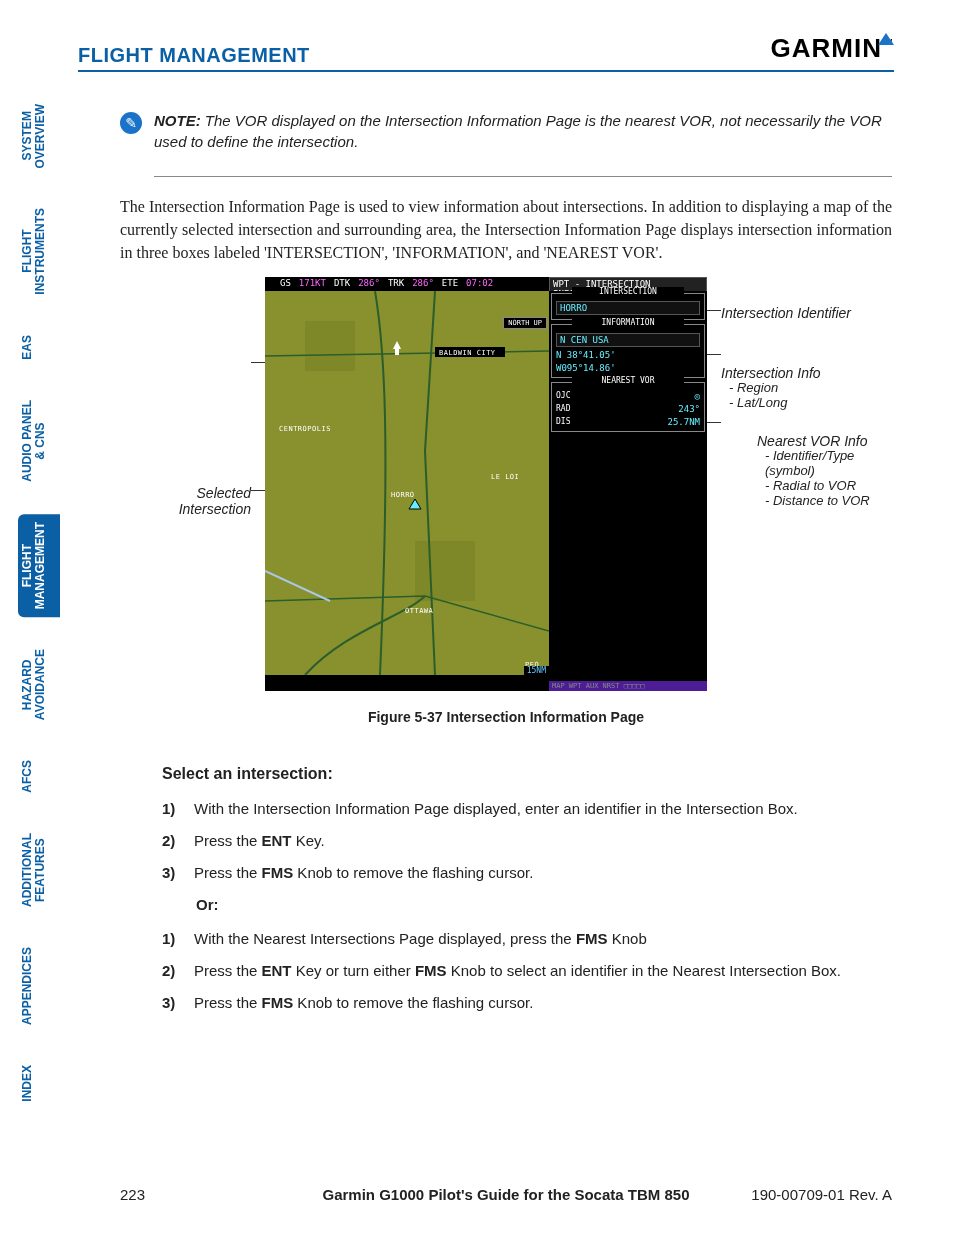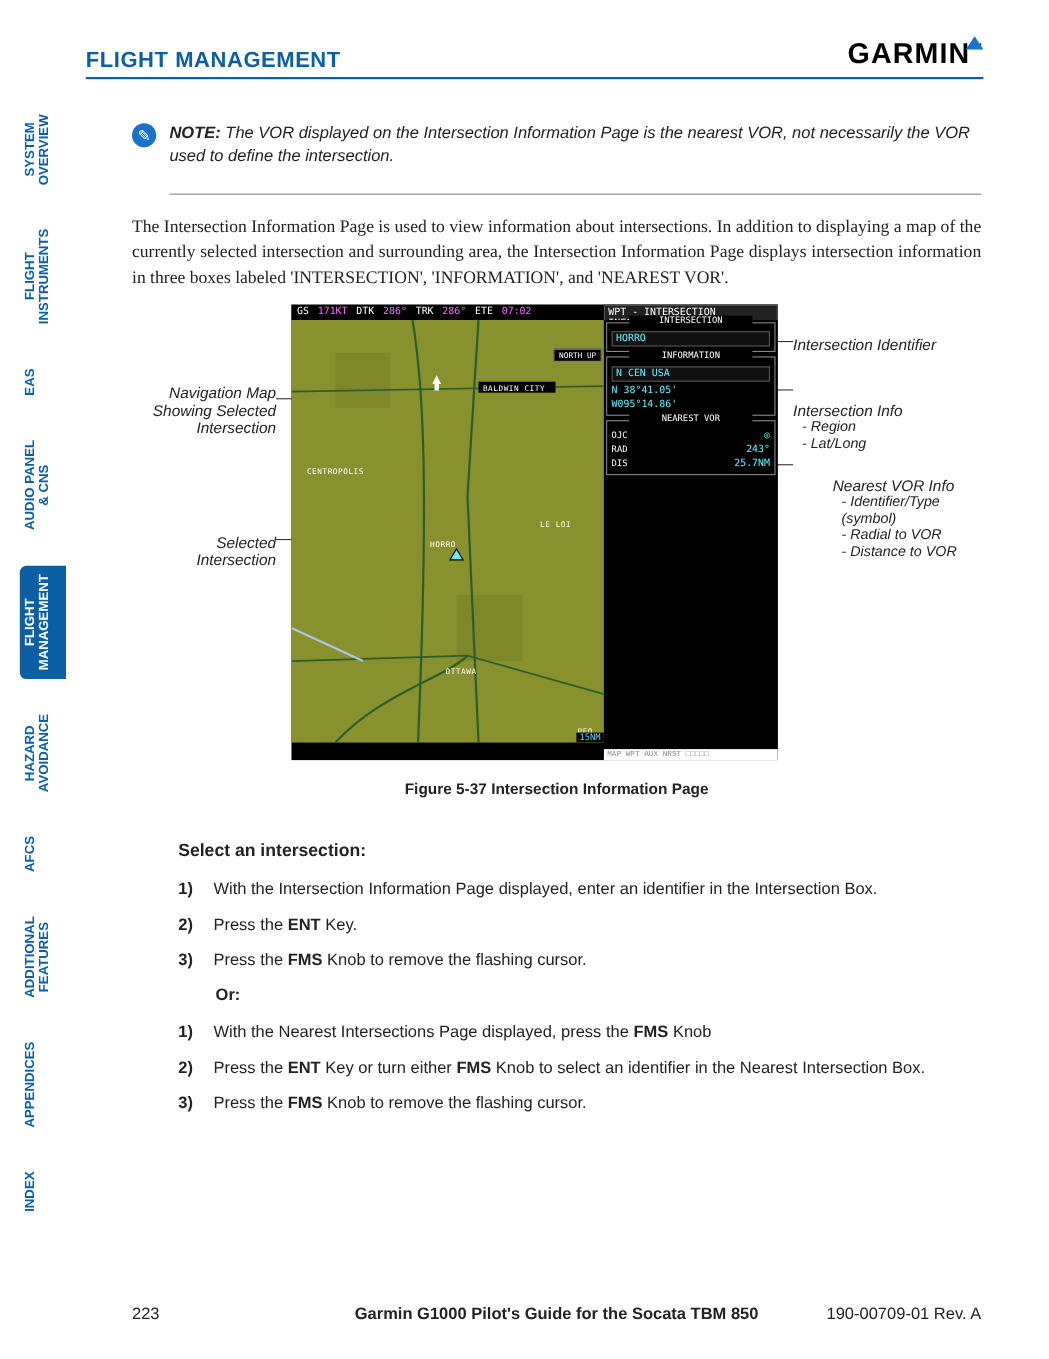--- a/index.html
+++ b/index.html
@@ -169,21 +169,21 @@
     background: #000;
     font-family: "Consolas", monospace;
     color: #fff;
     font-size: 9px;
   }
   .mfd-top {
     height: 14px;
     background: #000;
     display: flex;
     gap: 8px;
-    padding: 1px 5px;
+    padding: 1px 15px;
     color: #fff;
   }
   .mfd-top span.mag { color: #f6f; }
   .mfd-right-title {
     position: absolute;
     right: 0; top: 0;
     width: 158px;
     background: #222;
     color: #fff;
     padding: 1px 3px;
@@ -254,25 +254,24 @@
     font-size: 9px;
     margin-top: 5px;
   }
   .panel-box .row { display: flex; justify-content: space-between; margin-top: 3px; }
   .panel-box .row .k { color: #fff; font-size: 8px; }
   .panel-box .row .v { color: #6ef; font-size: 9px; }
   .mfd-bottom {
     position: absolute;
     bottom: 0; right: 0;
     width: 158px;
-    background: #ffffff;
+    background: #4c1d95;
     color: #888;
     font-size: 7px;
     padding: 1px 3px;
-    font-family: Liberation Mono, monospace;
   }
 
   .caption {
     text-align: center;
     font-weight: 700;
     font-size: 14px;
     margin-bottom: 40px;
   }
 
   
@@ -355,23 +354,20 @@
     <div class="note-icon">✎</div>
     <div class="note-text">
       <span class="label">NOTE:</span><span> The VOR displayed on the Intersection Information Page is the nearest VOR, not necessarily the VOR used to define the intersection.</span>
     </div>
   </div>
 
   <p class="para">The Intersection Information Page is used to view information about intersections.  In addition to displaying a map of the currently selected intersection and surrounding area, the Intersection Information Page displays intersection information in three boxes labeled 'INTERSECTION', 'INFORMATION', and 'NEAREST VOR'.</p>
 
   <div class="figure-wrap">
 
-    <div class="callout left" style="left: 0px; top: 72px; width: 130px; white-space: pre-line;">Navigation Map
-Showing Selected
-Intersection</div>
     <div class="callout left" style="left: 0px; top: 208px; width: 130px; white-space: pre-line;">Selected Intersection</div>
 
     <div class="callout" style="left: 600px; top: 28px; white-space: pre-line;">Intersection Identifier</div>
     <div class="callout" style="left: 600px; top: 72px; white-space: pre-line;">
       <span>Intersection Info</span>
       <span class="sub" style="white-space: pre-line;">- Region
 - Lat/Long</span>
     </div>
     <div class="callout" style="left: 600px; top: 140px; white-space: pre-line; margin-left: 36px;">
       <span>Nearest VOR Info</span>

